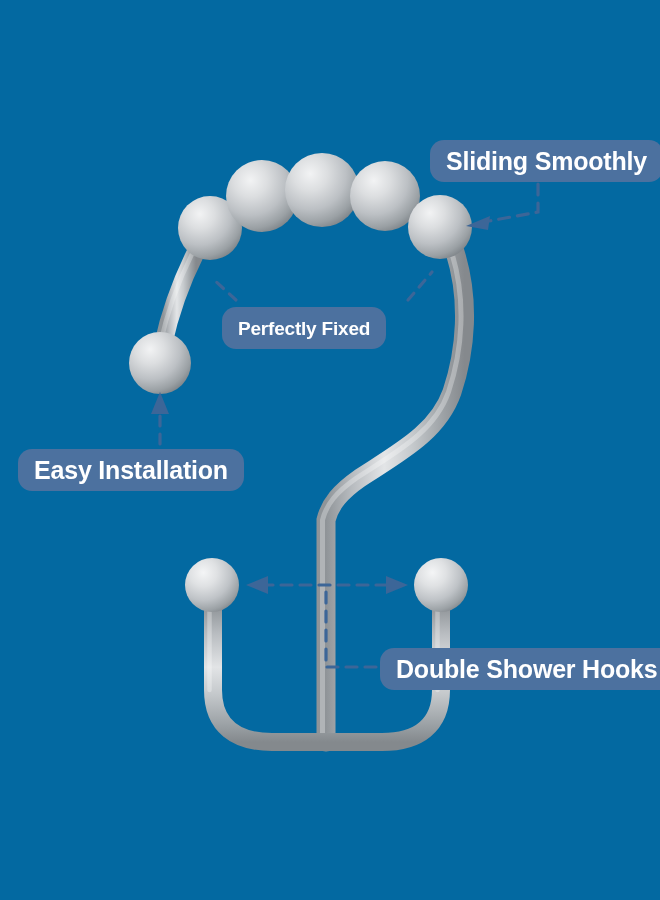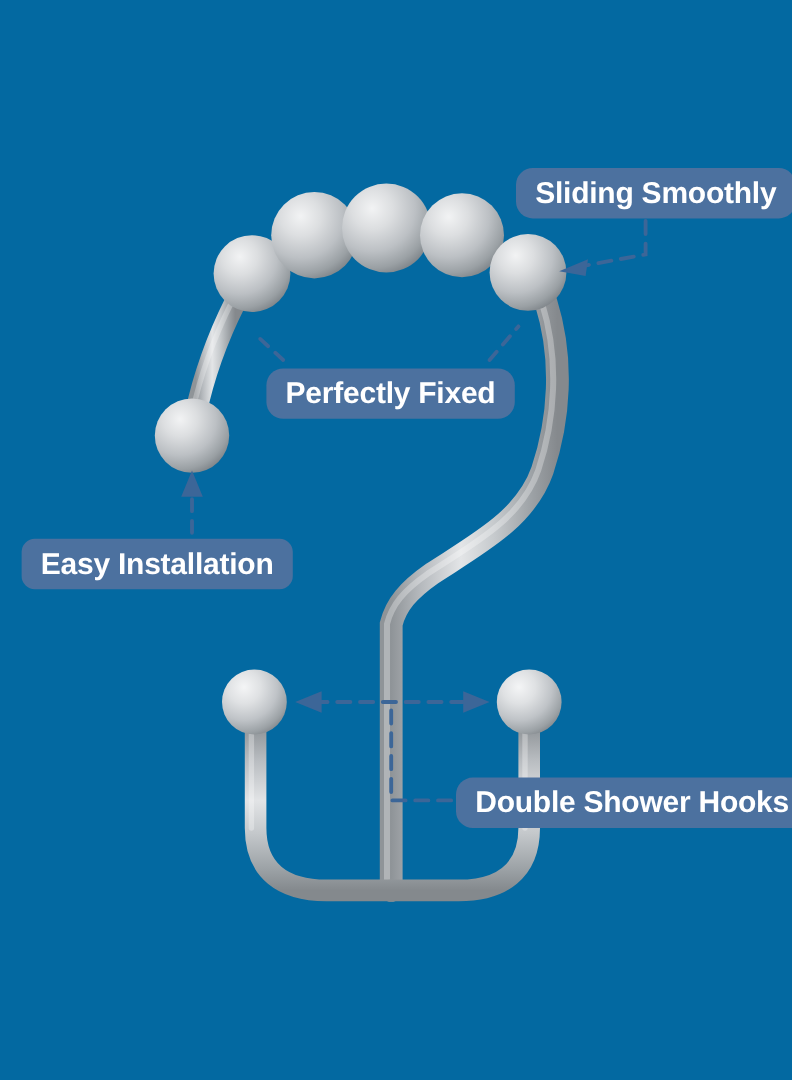--- a/index.html
+++ b/index.html
@@ -46,29 +46,28 @@
     top: 140px;
     height: 42px;
     padding: 0 16px;
     font-size: 25px;
   }
   #badge-fixed {
     left: 222px;
     top: 307px;
     height: 42px;
     padding: 0 16px;
-    font-size: 25px;
+    font-size: 19px;
   }
   #badge-easy {
     left: 18px;
     top: 449px;
     height: 42px;
     padding: 0 16px;
     font-size: 25px;
-    border-radius: 11px;
   }
   #badge-double {
     left: 380px;
     top: 648px;
     height: 42px;
     padding: 0 16px;
     font-size: 25px;
     border-top-right-radius: 14px;
     border-bottom-right-radius: 14px;
   }

